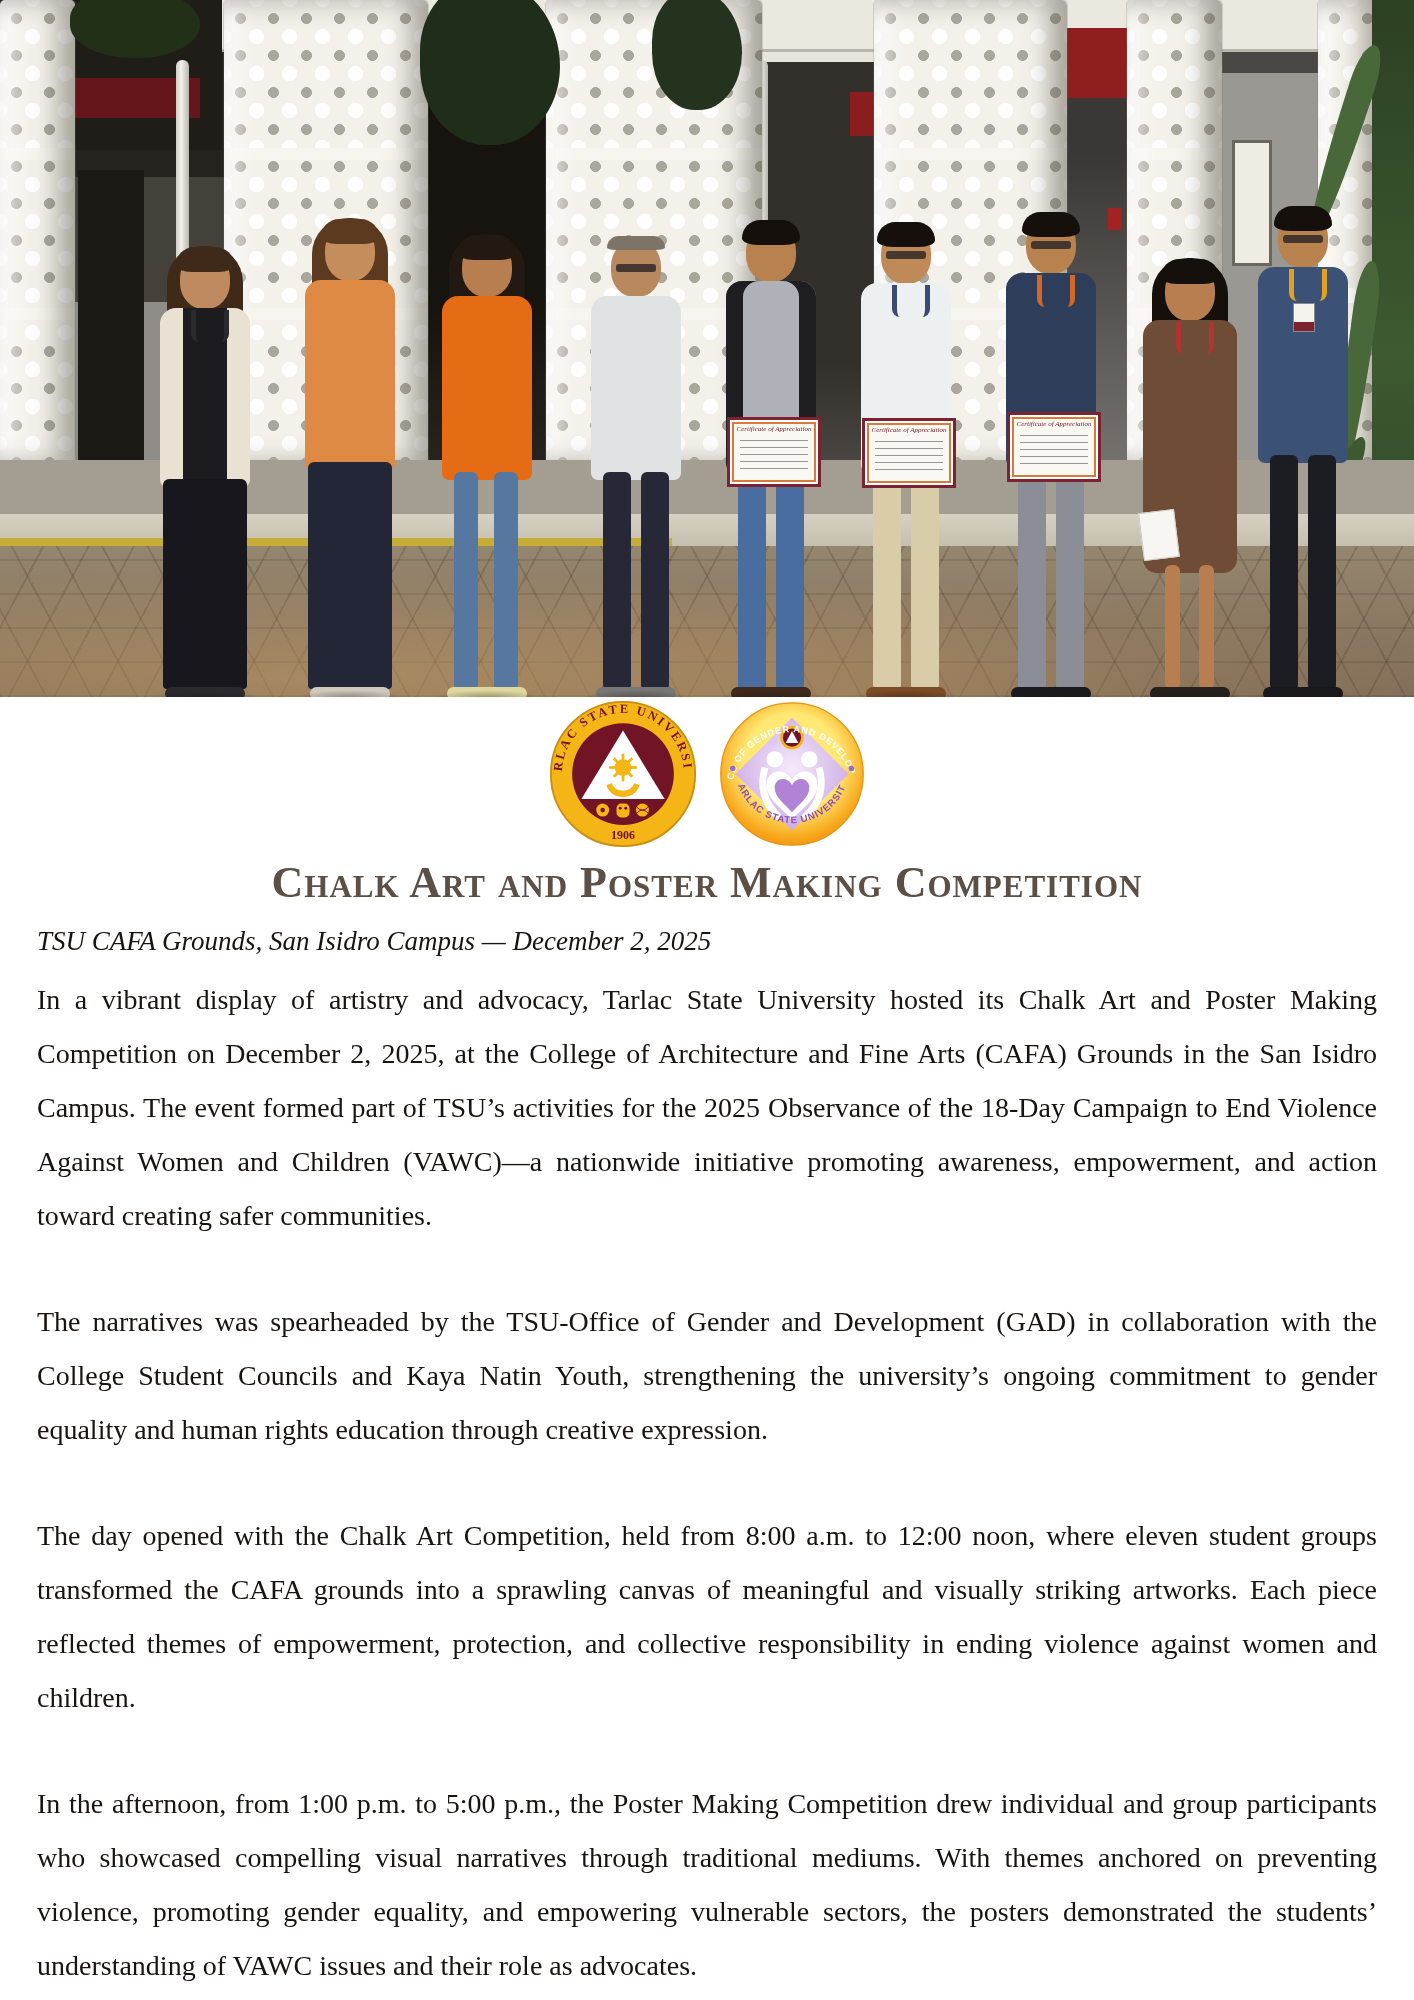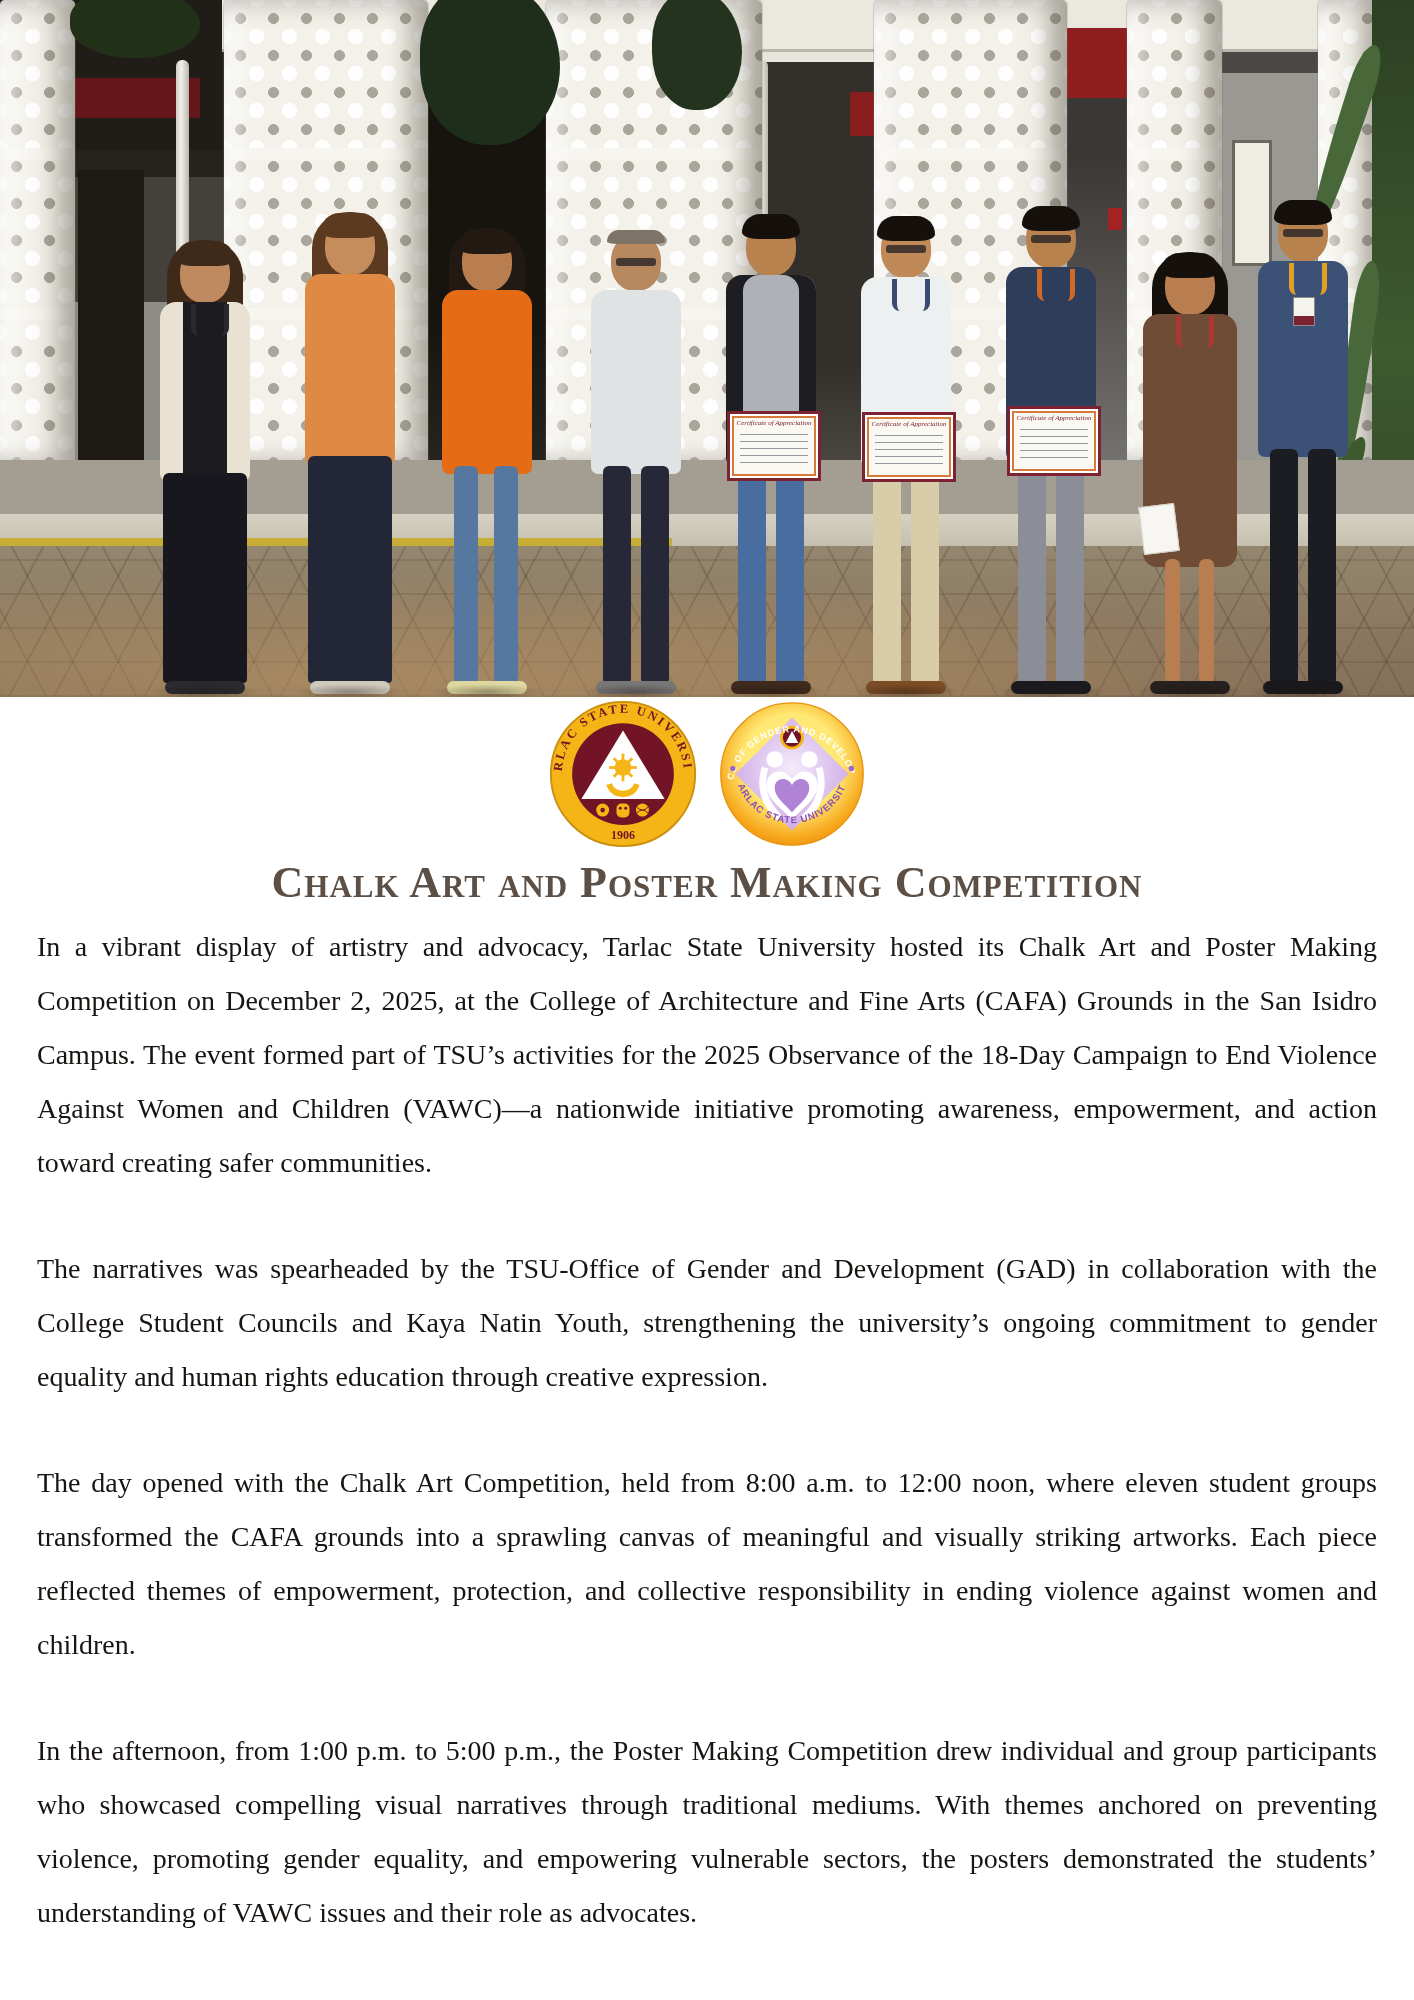--- a/index.html
+++ b/index.html
@@ -127,21 +127,21 @@
   <div class="foliage fol-2"></div>
   <div class="foliage fol-3"></div>
   <div class="palm-strip"></div>
   <div class="palm-leaf leaf-a"></div>
   <div class="palm-leaf leaf-b"></div>
   <div class="palm-leaf leaf-c"></div>
   <div class="walkway"></div>
   <div class="curb"></div>
   <div class="curb-yellow"></div>
   <div class="pavement"></div>
-  <div id="people" style="position:absolute;left:0;top:4px;width:100%;height:100%;">
+  <div id="people" style="position:absolute;left:0;top:10px;width:100%;height:100%;">
       <div class="person" style="left: 140px; top: 242px; height: 448px;">
         <div class="hair-back" style="background:#3f2a1a"></div>
         <div class="head" style="background:#c08a60">
           <div class="hair-top" style="background:#3f2a1a"></div>
         </div>
         <div class="torso" style="background:linear-gradient(90deg,#e9e2d2 0 26%,#1b1b20 26% 74%,#e9e2d2 74% 100%);height:179px"></div>
         <div class="lanyard" style="border-color:#2a2a2e"></div>
         <div class="leg-wide" style="background:#17171d;top:227px;height:210px"></div>
         <div class="shoes" style="background:#2a2a30"></div>
         <div class="p-shadow"></div>
@@ -317,17 +317,18 @@
       <textPath href="#gadArcBot" startOffset="50%" text-anchor="middle">TARLAC STATE UNIVERSITY</textPath>
     </text>
     <circle cx="15" cy="74" r="3" fill="#9a6ac0"></circle>
     <circle cx="145" cy="74" r="3" fill="#9a6ac0"></circle>
   </svg>
 </div>
 
 <h1 class="article-title">Chalk Art and Poster Making Competition</h1>
 
 <div class="content">
+  <p class="dateline">TSU CAFA Grounds, San Isidro Campus — December 2, 2025</p>
   <p class="body-par">In a vibrant display of artistry and advocacy, Tarlac State University hosted its Chalk Art and Poster Making Competition on December 2, 2025, at the College of Architecture and Fine Arts (CAFA) Grounds in the San Isidro Campus. The event formed part of TSU’s activities for the 2025 Observance of the 18-Day Campaign to End Violence Against Women and Children (VAWC)—a nationwide initiative promoting awareness, empowerment, and action toward creating safer communities.</p>
   <p class="body-par">The narratives was spearheaded by the TSU-Office of Gender and Development (GAD) in collaboration with the College Student Councils and Kaya Natin Youth, strengthening the university’s ongoing commitment to gender equality and human rights education through creative expression.</p>
   <p class="body-par">The day opened with the Chalk Art Competition, held from 8:00 a.m. to 12:00 noon, where eleven student groups transformed the CAFA grounds into a sprawling canvas of meaningful and visually striking artworks. Each piece reflected themes of empowerment, protection, and collective responsibility in ending violence against women and children.</p>
   <p class="body-par">In the afternoon, from 1:00 p.m. to 5:00 p.m., the Poster Making Competition drew individual and group participants who showcased compelling visual narratives through traditional mediums. With themes anchored on preventing violence, promoting gender equality, and empowering vulnerable sectors, the posters demonstrated the students’ understanding of VAWC issues and their role as advocates.</p>
 </div>
 
 </body></html>

